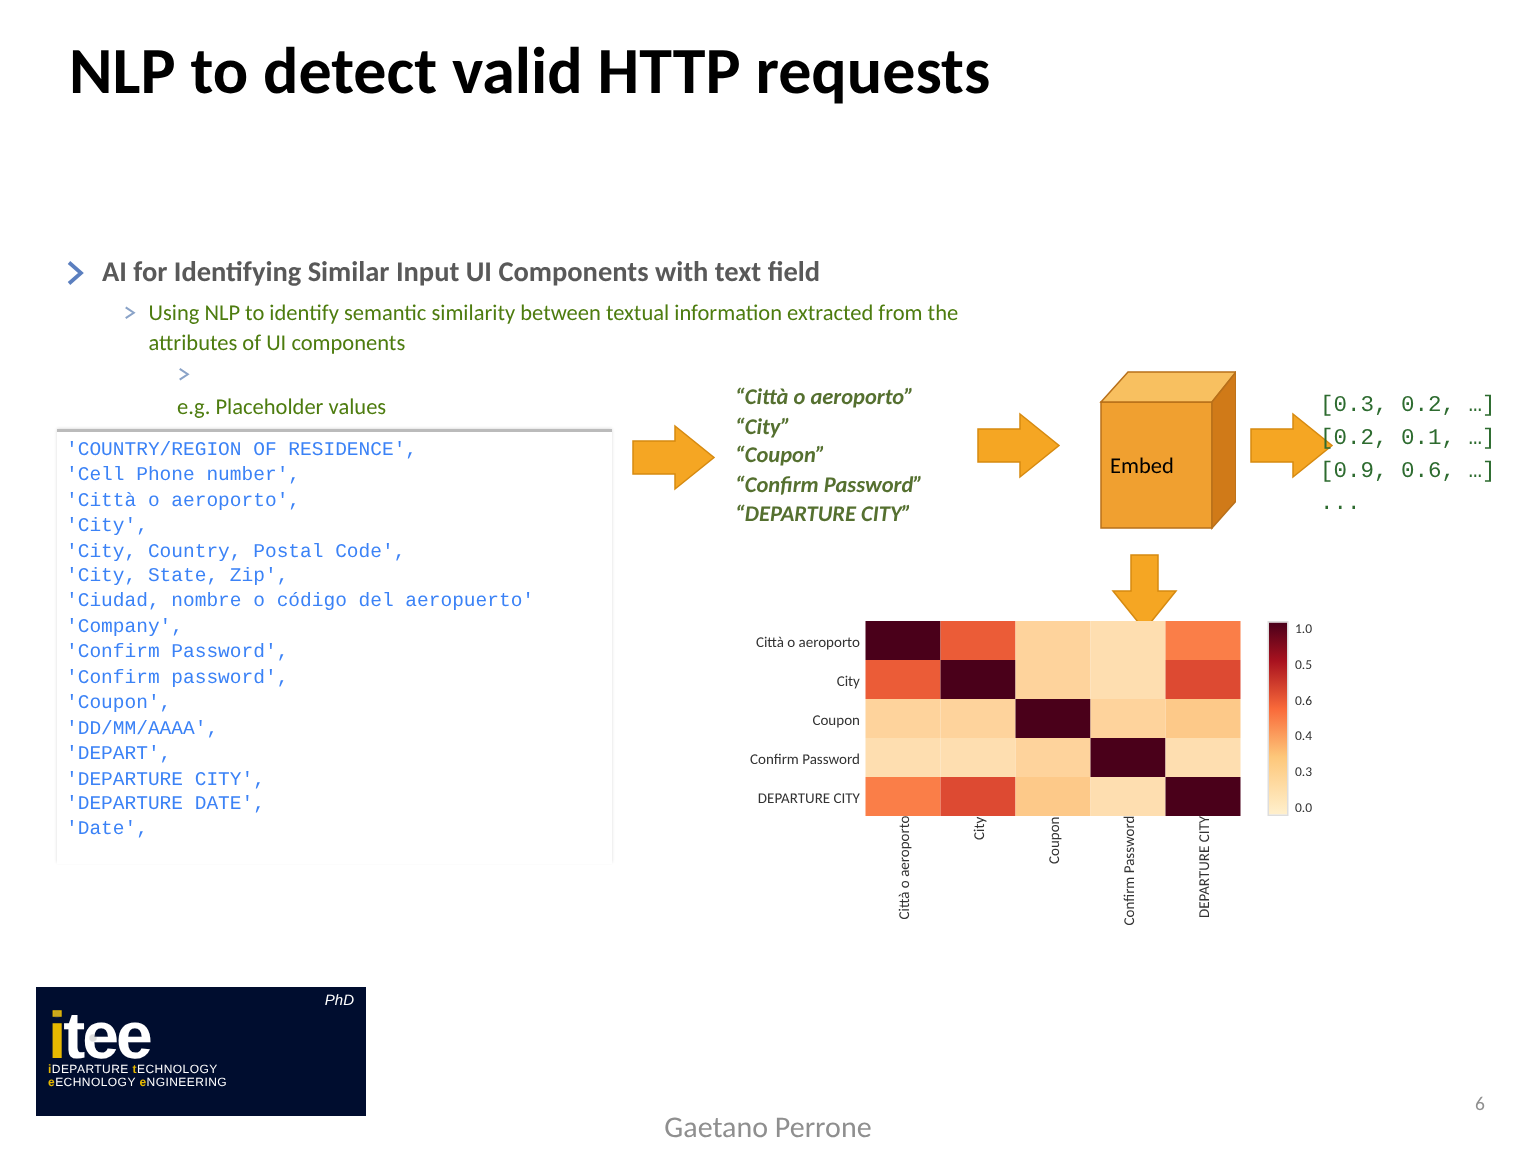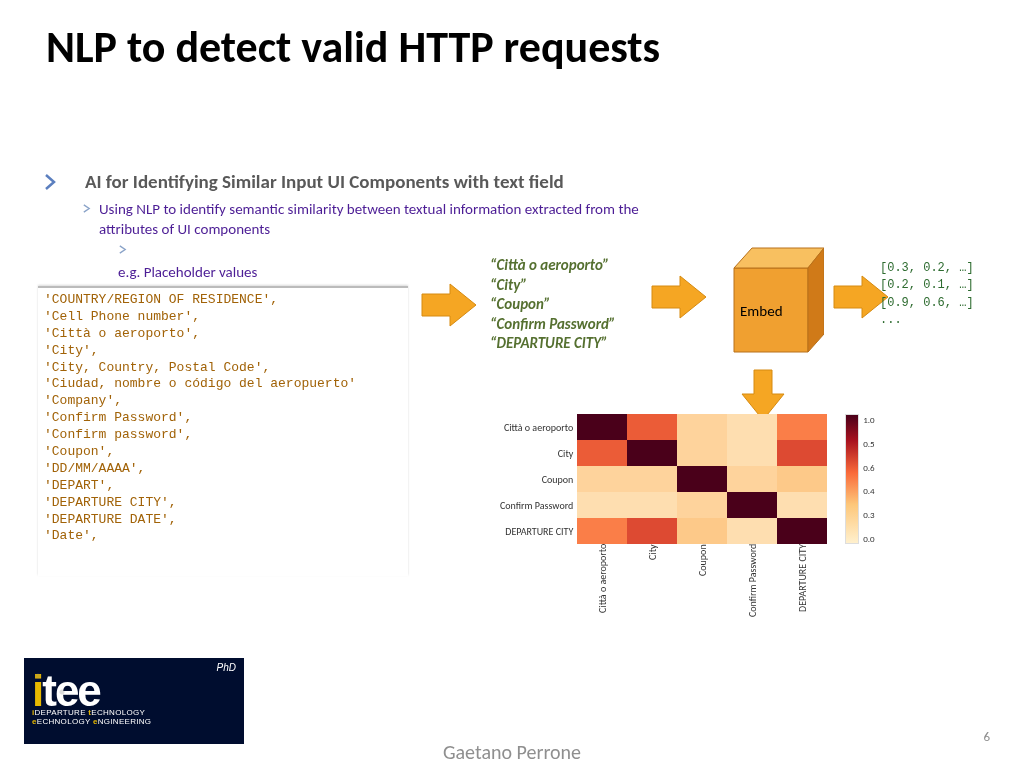--- a/index.html
+++ b/index.html
@@ -7,32 +7,32 @@
     width: 1024px; height: 768px;
     background: #fff;
     font-family: Calibri, Arial, sans-serif;
     position: relative; overflow: hidden;
   }
   .title {
     font-size: 44px; font-weight: 700; color: #000;
     padding: 20px 0 0 46px;
   }
   .section { position: absolute; left: 42px; top: 170px; right: 30px; }
-  .sec-head { display: flex; align-items: center; gap: 27px; margin-bottom: 6px; }
+  .sec-head { display: flex; align-items: center; gap: 10px; margin-bottom: 6px; }
   .chev { width: 16px; height: 16px; flex: 0 0 16px; }
   .sec-title { font-size: 19px; font-weight: 700; color: #595959; }
-  .bullets { margin-left: 40px; font-size: 15px; color: #4c1d95; line-height: 1.35; }
+  .bullets { margin-left: 40px; font-size: 15px; color: #4d7c0f; line-height: 1.35; }
   .bullets .row { display: flex; align-items: flex-start; gap: 8px; }
   .mini-chev { width: 9px; height: 9px; margin-top: 5px; flex: 0 0 9px; }
   .sub { margin-left: 36px; flex-direction: column; }
 
   .listbox {
     position: absolute; left: 38px; top: 286px; width: 370px;
     font-family: Consolas, 'Courier New', monospace;
-    font-size: 13px; color: #a16207; line-height: 1.3;
+    font-size: 13px; color: #3b82f6; line-height: 1.3;
     border-top: 2px solid #bbb;
     box-shadow: 0 -1px 2px rgba(0,0,0,0.15);
     padding: 4px 6px 0 6px;
     height: 290px; overflow: hidden;
   }
 
   .arrow-big {
     position: absolute; width: 60px; height: 50px;
   }
   .arrow-big svg { width:100%; height:100%; }
@@ -48,21 +48,21 @@
   .cube {
     position: absolute; left: 718px; top: 244px; width: 106px; height: 112px;
   }
   .cube-label {
     position:absolute; left:740px; top:302px; font-size:15px; color:#000;
   }
 
   .vectors {
     position: absolute; left: 880px; top: 260px;
     font-family: Consolas, 'Courier New', monospace;
-    font-size: 12px; color: #2d6b2f; line-height: 1.45;
+    font-size: 15px; color: #2d6b2f; line-height: 1.45;
   }
 
   .heat {
     position: absolute; left: 500px; top: 414px; width: 460px;
   }
   .heat-title { text-align:center; font-size:12px; color:#555; margin-bottom:4px; margin-left:70px; }
   .heat-wrap { display:flex; }
   .ylabs { display:flex; flex-direction:column; justify-content:space-around; font-size:10px; color:#333; text-align:right; padding-right:4px; height:130px; }
   .grid { display:grid; grid-template-columns: repeat(5, 50px); grid-template-rows: repeat(5, 26px); }
   .cell {  }
@@ -118,20 +118,21 @@
     </div>
   </div>
 </div>
 
 <div class="listbox" id="attrlist">
     <div>'COUNTRY/REGION OF RESIDENCE',</div>
     <div>'Cell Phone number',</div>
     <div>'Città o aeroporto',</div>
     <div>'City',</div>
     <div>'City, Country, Postal Code',</div>
+    <div>'City, State, Zip',</div>
     <div>'Ciudad, nombre o código del aeropuerto'</div>
     <div>'Company',</div>
     <div>'Confirm Password',</div>
     <div>'Confirm password',</div>
     <div>'Coupon',</div>
     <div>'DD/MM/AAAA',</div>
     <div>'DEPART',</div>
     <div>'DEPARTURE CITY',</div>
     <div>'DEPARTURE DATE',</div>
     <div>'Date',</div>

